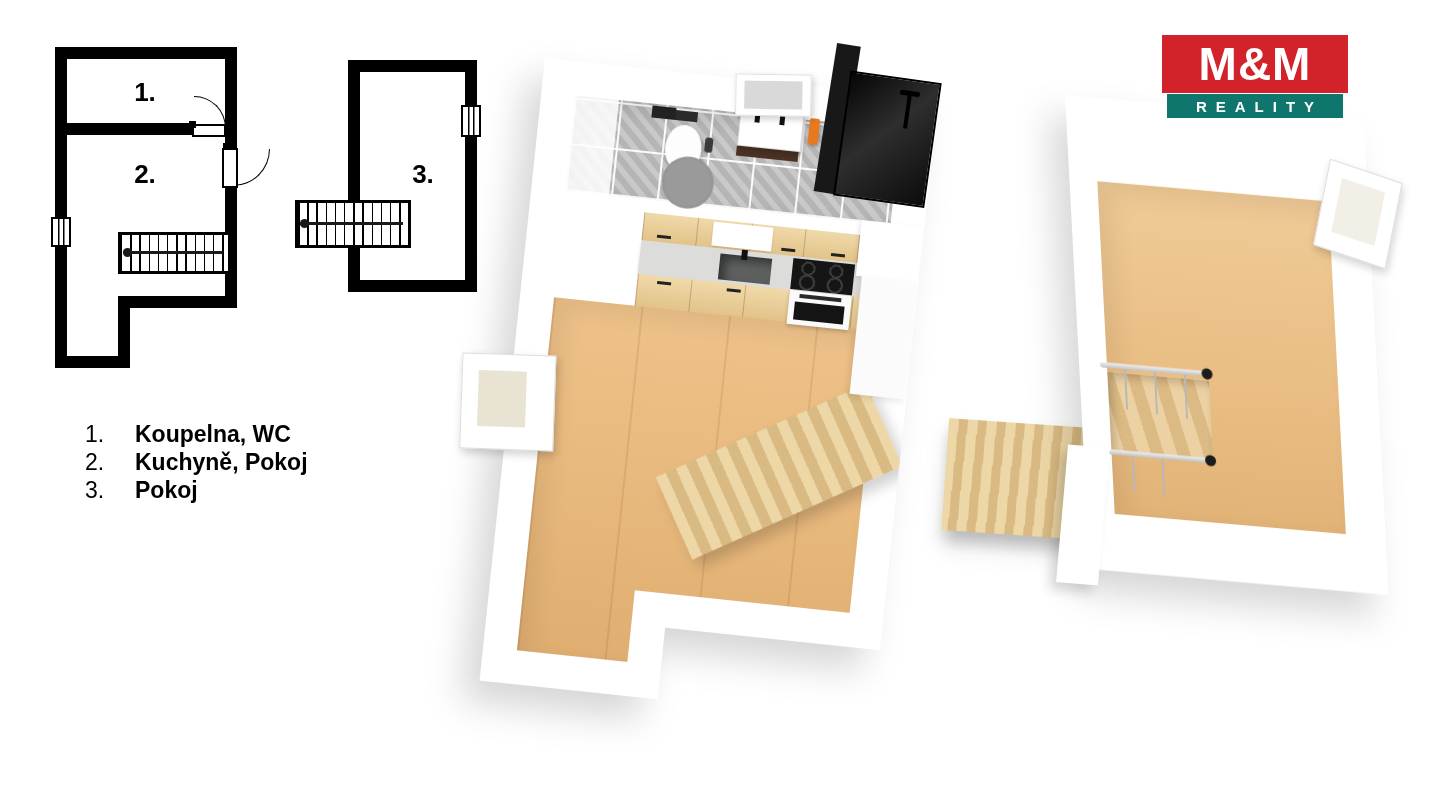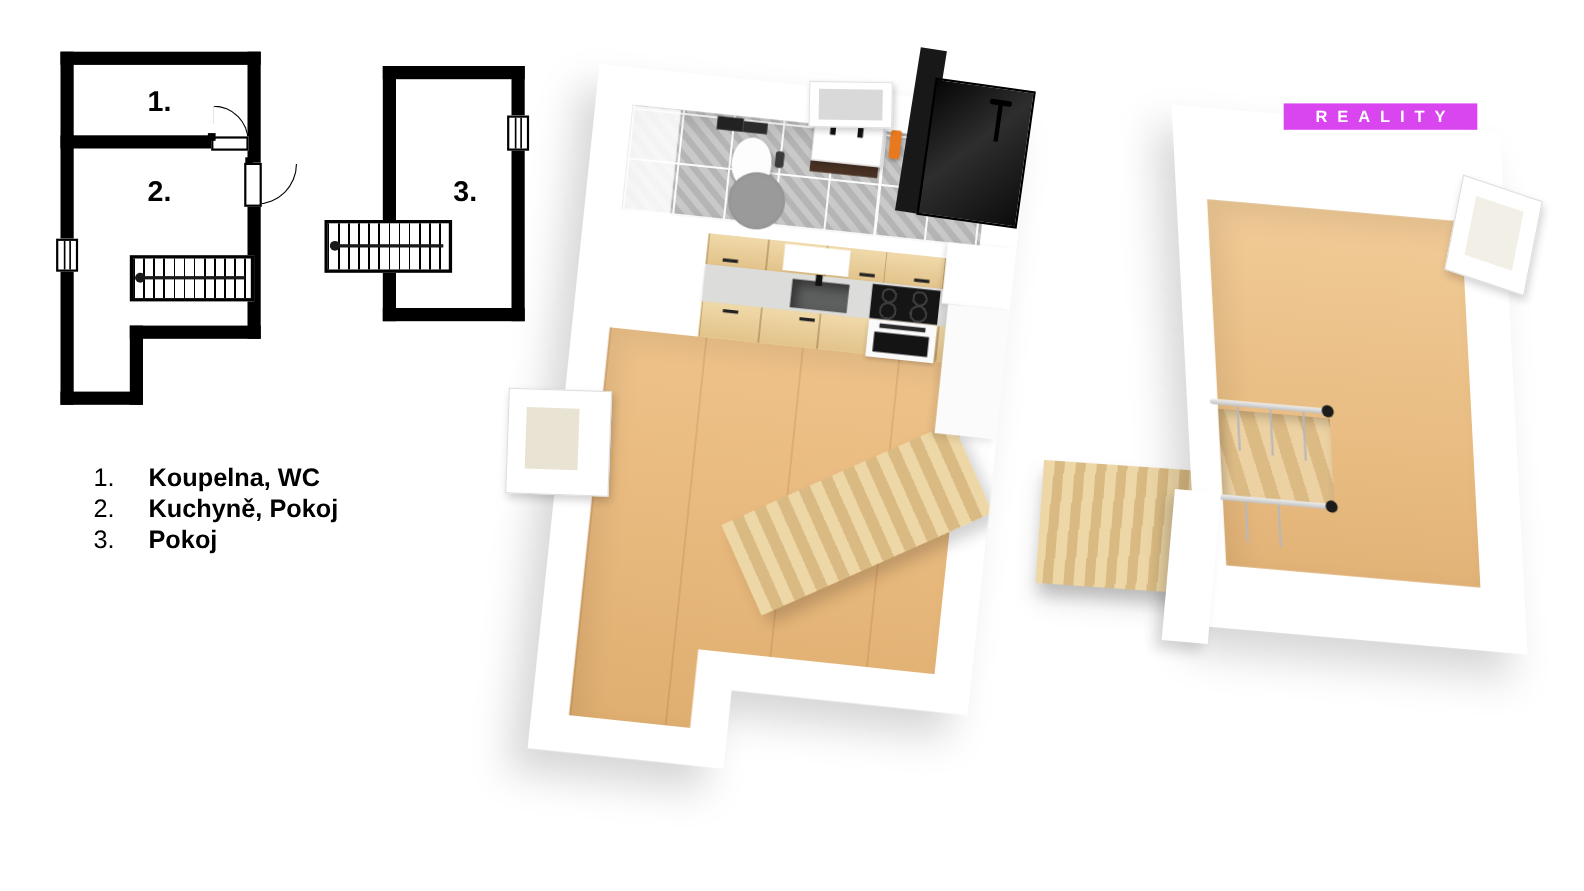--- a/index.html
+++ b/index.html
@@ -25,21 +25,21 @@
          border-radius:0 0 100% 0;}
   
   .legrow{position:absolute;left:0;height:28px;display:flex;align-items:center;color:#000;}
   .legnum{width:30px;text-align:left;font-size:23px;font-weight:normal;}
   .legname{margin-left:20px;font-size:23px;font-weight:bold;}
   
   #logo-red{position:absolute;left:1162px;top:35px;width:186px;height:58px;background:#d2232a;
             display:flex;align-items:center;justify-content:center;z-index:60;}
   #logo-red span{color:#fff;font-weight:bold;font-size:46px;letter-spacing:1px;
                  font-family:"Liberation Sans",sans-serif;}
-  #logo-blue{position:absolute;left:1167px;top:94px;width:176px;height:24px;background:#d946ef;
+  #logo-blue{position:absolute;left:1167px;top:94px;width:176px;height:24px;background:#0f766e;
              display:flex;align-items:center;justify-content:center;z-index:60;}
   #logo-blue span{color:#fff;font-weight:bold;font-size:15px;letter-spacing:9px;text-indent:9px;}
   
   .shadowwrap{position:absolute;filter:drop-shadow(-16px 22px 18px rgba(0,0,0,0.16));}
   .bld{position:absolute;background:#fff;}
   .woodfloor{position:absolute;
      background:linear-gradient(180deg,#eec28a 0%,#e7b87c 55%,#dfae70 100%);
      background-blend-mode:multiply;}
   .woodlines{background-image:
      repeating-linear-gradient(90deg,rgba(150,100,50,0.14) 0 2px,transparent 2px 88px),
@@ -223,17 +223,20 @@
     </div>
 
     <div class="window3d" style="left:252px;top:48px;width:72px;height:88px;transform:rotate(14deg);">
       <div class="glass" style="left:14px;top:14px;width:44px;height:56px;background:#f2efe6;"></div>
     </div>
   </div>
 
   <div class="abs" style="left:1062px;top:446px;width:42px;height:138px;background:#fff;transform:rotate(5deg);
        box-shadow:-6px 8px 12px rgba(0,0,0,0.15);"></div>
 
+  <div id="logo-red">
+    <span>M&amp;M</span>
+  </div>
   <div id="logo-blue">
     <span>REALITY</span>
   </div>
 
 </div>
 
 </body></html>

